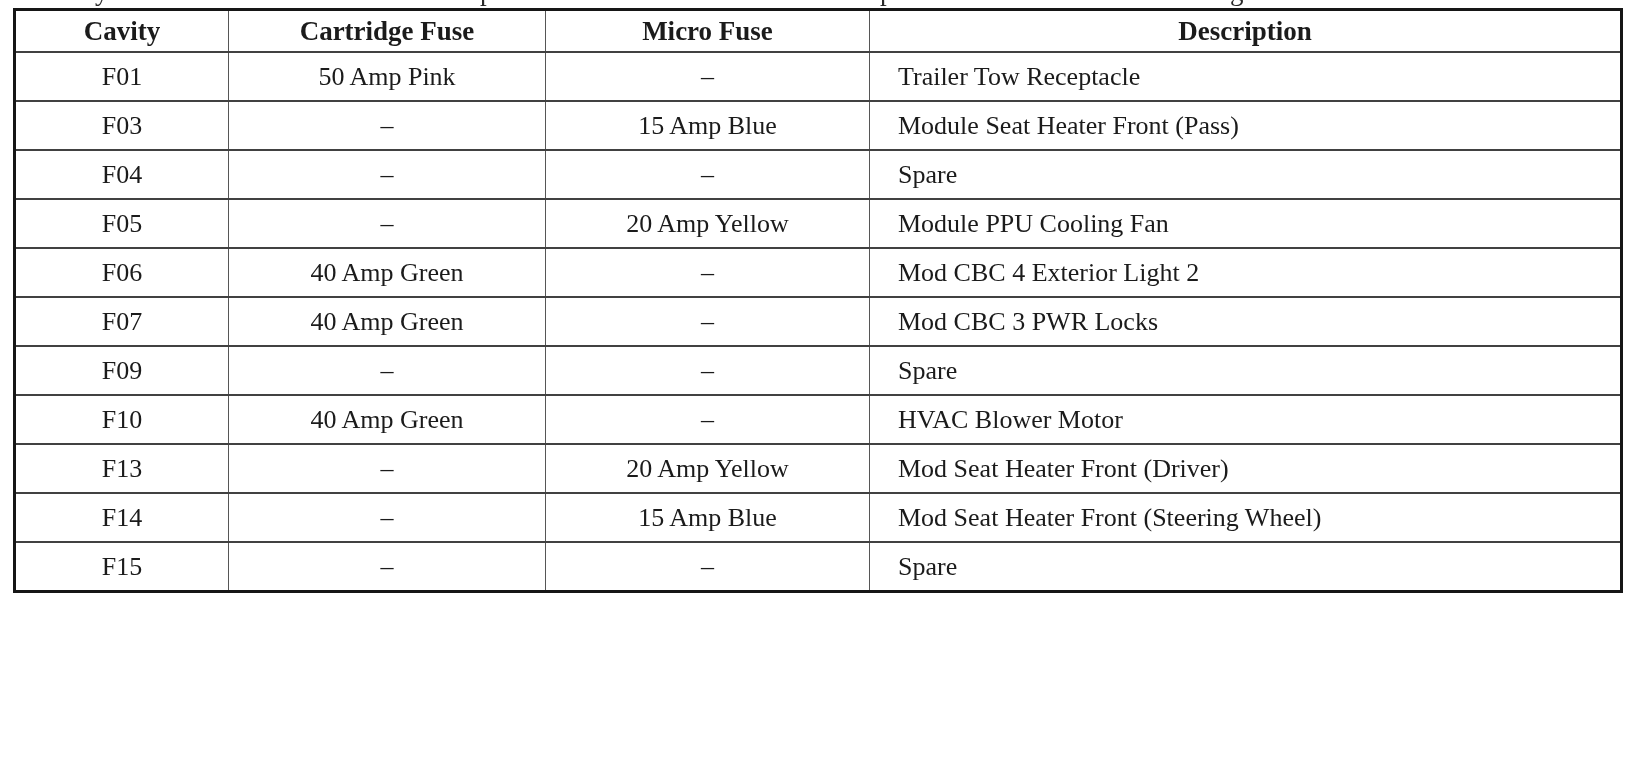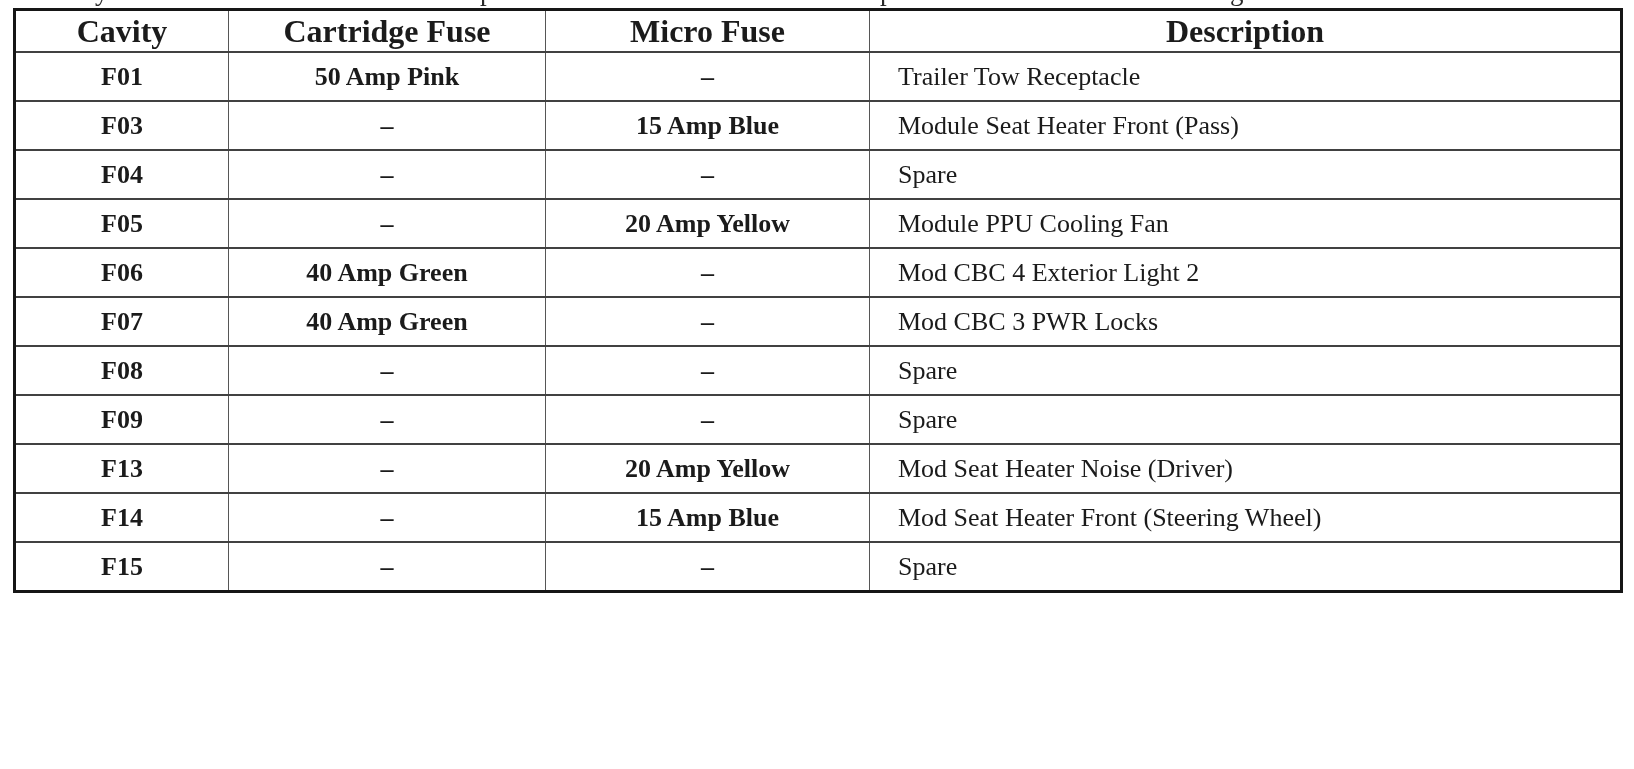--- a/index.html
+++ b/index.html
@@ -54,24 +54,24 @@
     border-right: 1px solid #565656;
     border-top: 2px solid #414141;
     border-bottom: 2px solid #414141;
     vertical-align: middle;
     padding: 0;
   }
   thead th {
     height: 40px;
     font-weight: bold;
     text-align: center;
-    font-size: 32px;
+    font-size: 27px;
   }
   td { height: 41px; }
-  td.center { text-align: center; font-weight: bold; }
+  td.center { text-align: center; }
   td.desc {
     text-align: left;
     padding: 3px 8px;
   }
   .dline {
     display: block;
     line-height: 34px;
     white-space: nowrap;
     overflow: hidden;
     margin-left: 20px;
@@ -148,41 +148,41 @@
     </tr>
     <tr>
       <td class="center">F07</td>
       <td class="center">40 Amp Green</td>
       <td class="center">–</td>
       <td class="desc">
         <span class="dline">Mod CBC 3 PWR Locks</span>
       </td>
     </tr>
     <tr>
-      <td class="center">F08</td>
+      <td class="center">F09</td>
       <td class="center">–</td>
       <td class="center">–</td>
       <td class="desc">
         <span class="dline">Spare</span>
       </td>
     </tr>
     <tr>
-      <td class="center">F09</td>
-      <td class="center">–</td>
-      <td class="center">–</td>
-      <td class="desc">
-        <span class="dline">Spare</span>
+      <td class="center">F10</td>
+      <td class="center">40 Amp Green</td>
+      <td class="center">–</td>
+      <td class="desc">
+        <span class="dline">HVAC Blower Motor</span>
       </td>
     </tr>
     <tr>
       <td class="center">F13</td>
       <td class="center">–</td>
       <td class="center">20 Amp Yellow</td>
       <td class="desc">
-        <span class="dline">Mod Seat Heater Noise (Driver)</span>
+        <span class="dline">Mod Seat Heater Front (Driver)</span>
       </td>
     </tr>
     <tr>
       <td class="center">F14</td>
       <td class="center">–</td>
       <td class="center">15 Amp Blue</td>
       <td class="desc">
         <span class="dline">Mod Seat Heater Front (Steering Wheel)</span>
       </td>
     </tr>

